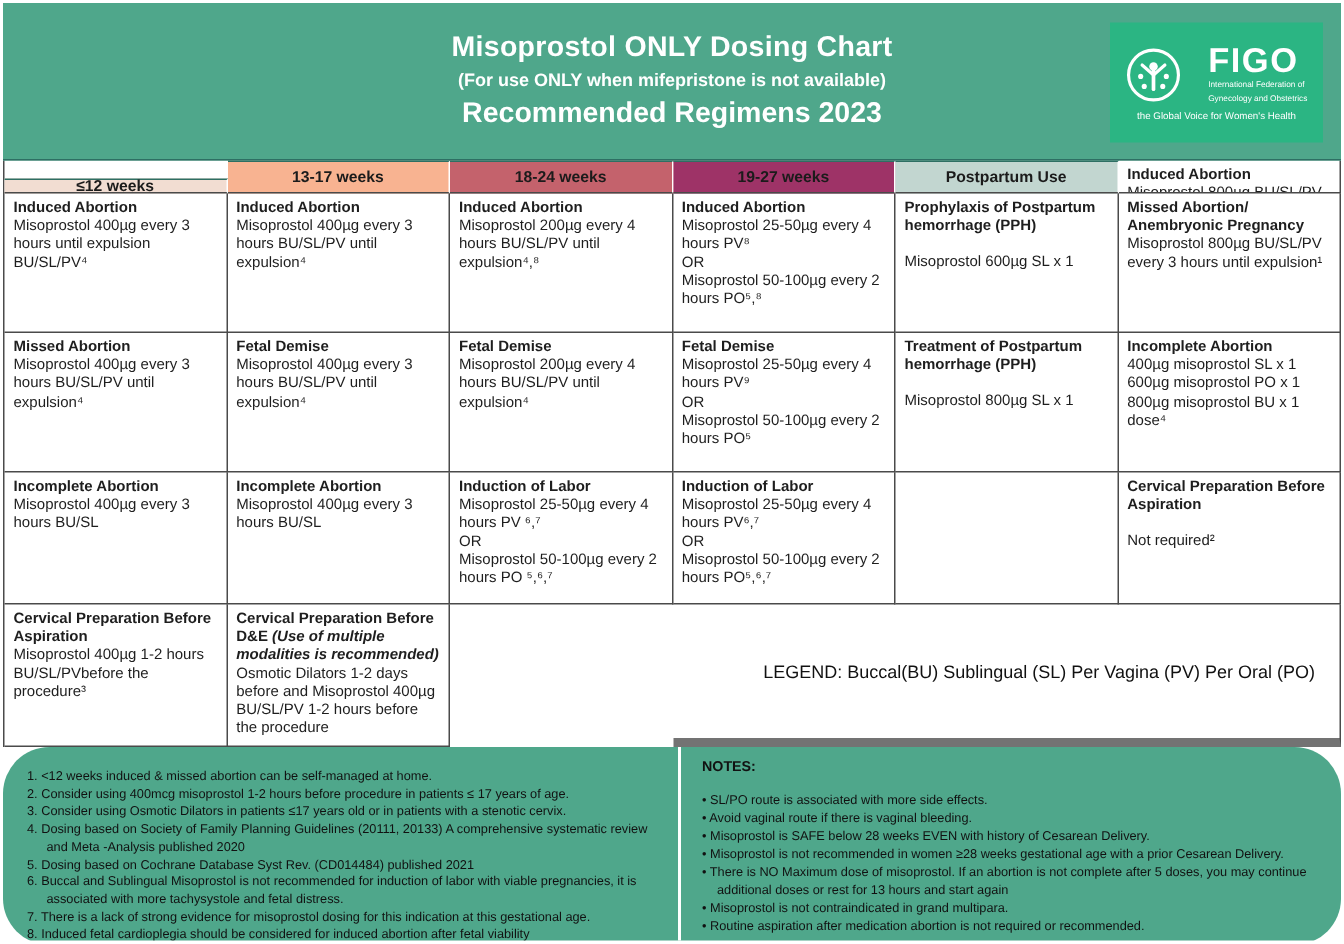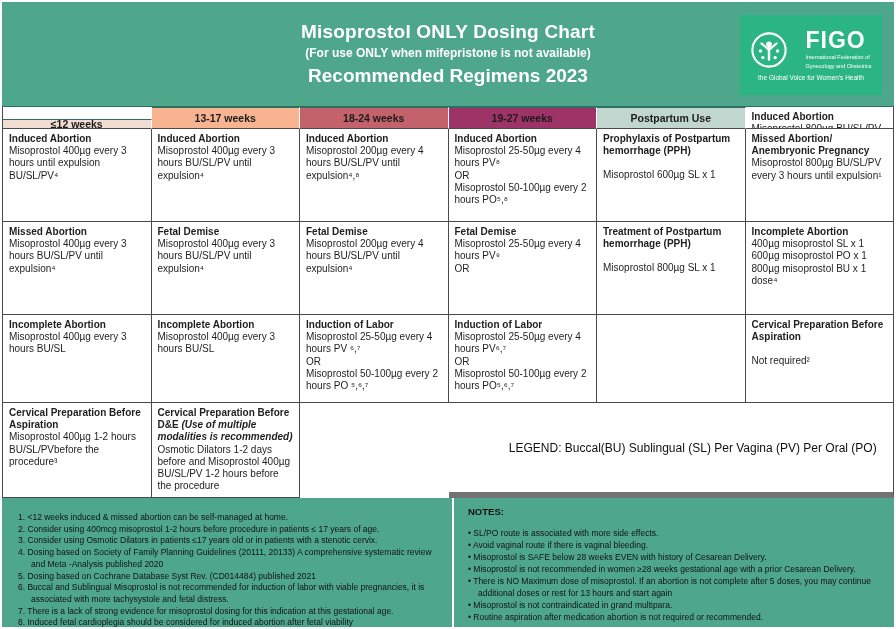--- a/index.html
+++ b/index.html
@@ -50,21 +50,21 @@
   .cell-title { font-weight:bold; }
   .cell-title-em { font-weight:bold; font-style:italic; }
   .line { min-height:12px; }
   .legend-cell {
     grid-column:4 / 7; grid-row:5;
     border-right:1px solid #4a4a4a; border-bottom:6px solid #737373;
     display:flex; align-items:center; justify-content:center;
     font-weight:normal; font-size:12px; color:#111;padding-left:44px;
   }
   
-  .footer { height:132px; background:#4fa78b; display:flex; color:#111; }
+  .footer { height:132px; background:#4fa78b; display:flex; color:#111;border-radius:31px; }
   .foot-left {
     width:452px; padding:14px 8px 6px 16px; border-right:2px solid #fff;
   }
   .footnote { font-size:8.5px; line-height:1.38; padding-left:13px; text-indent:-13px; }
   .foot-right { flex:1; padding:8px 10px 6px 14px; }
   .notes-heading { font-weight:bold; font-size:9.5px; margin-bottom:10px; }
   .note-item { font-size:8.5px; line-height:1.42; padding-left:10px; text-indent:-10px; }
   .note-item::before { content:"• "; }
 </style>
 </head>
@@ -172,20 +172,21 @@
       <div class="cell-title">Fetal Demise</div>
       <div>
           <div class="line">Misoprostol 200µg every 4 hours  BU/SL/PV until expulsion⁴</div>
         </div>
     </div>
     <div class="cell">
       <div class="cell-title">Fetal Demise</div>
       <div>
           <div class="line">Misoprostol 25-50µg every 4 hours PV⁹</div>
           <div class="line">OR</div>
+          <div class="line">Misoprostol 50-100µg every 2 hours PO⁵</div>
         </div>
     </div>
     <div class="cell">
       <div class="cell-title">Treatment of Postpartum hemorrhage (PPH)</div>
       <div>
           <div class="line"></div>
           <div class="line">Misoprostol 800µg SL x 1</div>
         </div>
     </div>
 

